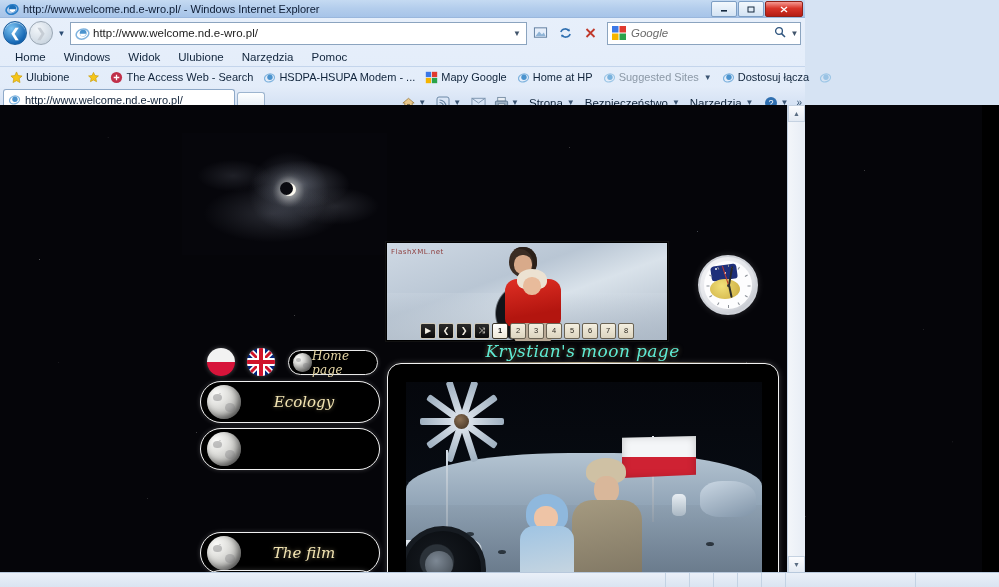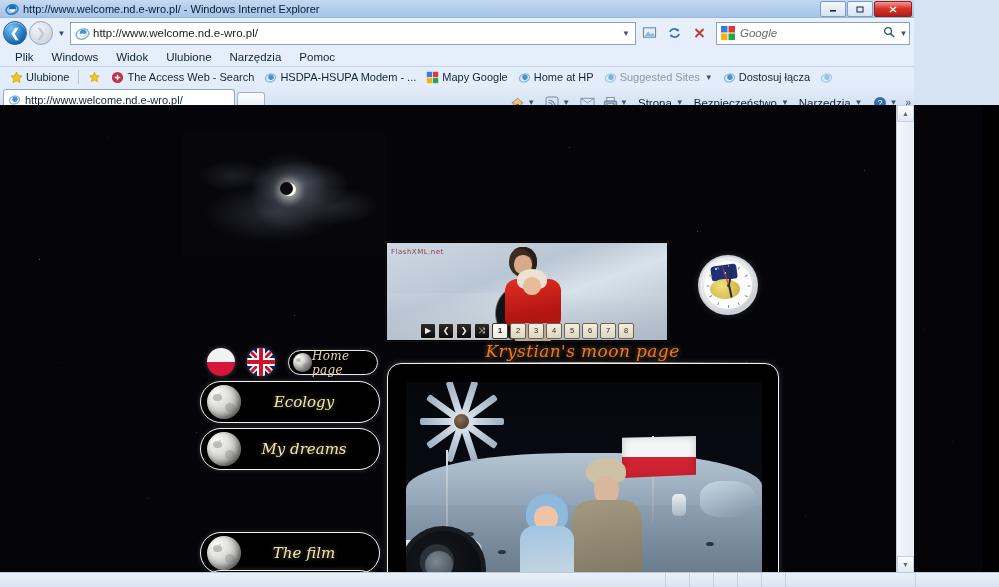--- a/index.html
+++ b/index.html
@@ -2,21 +2,21 @@
 <html><head>
 <meta charset="utf-8">
 <style>
   html,body{margin:0;padding:0;}
   body{
     width:999px;height:587px;overflow:hidden;
     font-family:"Liberation Sans", sans-serif;
     font-size:12px;
     background:#d6e3f3;
   }
-  .win{width:914px;height:587px;position:relative;
+  .win{width:805px;height:587px;position:relative;
     background:linear-gradient(180deg,#e8f0fb 0%,#dbe7f7 40%,#cfdff4 100%);}
 
   
   .titlebar{height:17px;display:flex;align-items:center;padding:0 2px;
     background:linear-gradient(180deg,#c5daf2 0%,#b3cdec 50%,#a7c4e8 100%);
     border-bottom:1px solid #9ab7dd;position:relative;}
   .ie-logo{width:14px;height:14px;margin:0 4px 0 3px;flex:0 0 auto;position:relative;}
   .ie-logo svg{display:block;}
   .title-text{font-size:11px;color:#0c1b33;white-space:nowrap;overflow:hidden;}
   .win-btns{position:absolute;right:2px;top:1px;display:flex;gap:1px;}
@@ -176,21 +176,21 @@
   .hand.m{width:1.6px;height:19px;background:#2a2a2a;transform:rotate(10deg);}
   .hand.s{width:1px;height:20px;background:#c0392b;transform:rotate(-18deg);}
   .clock .pin{position:absolute;left:50%;top:50%;width:3px;height:3px;margin:-1.5px 0 0 -1.5px;
     border-radius:50%;background:#333;}
   .tick{position:absolute;left:50%;top:3px;width:1px;height:3px;background:#8a8f96;
     transform-origin:50% 22px;}
 
   
   .pagetitle{position:absolute;left:390px;top:236px;width:385px;text-align:center;
     font-family:"DejaVu Serif",serif;font-style:italic;font-size:17px;
-    color:#f97316;letter-spacing:.4px;
+    color:#5eead4;letter-spacing:.4px;
     text-shadow:0 0 5px rgba(240,215,140,.5),1px 1px 1px #000;}
   .titlerule{position:absolute;left:392px;top:257px;width:382px;height:1px;
     background:linear-gradient(90deg,rgba(220,200,150,0),rgba(225,205,155,.75),rgba(220,200,150,0));}
 
   
   .flag{position:absolute;width:28px;height:28px;border-radius:50%;overflow:hidden;
     box-shadow:0 0 5px rgba(255,255,255,.28);}
   .flag.pl{left:207px;top:243px;background:linear-gradient(180deg,#f2f2f2 0 50%,#d7143a 50% 100%);}
   .flag.uk{left:247px;top:243px;background:#00247d;}
   .flag.uk .c1,.flag.uk .c2{position:absolute;left:50%;top:50%;background:#fff;}
@@ -385,21 +385,21 @@
         <svg width="12" height="12" viewBox="0 0 12 12">
             <circle cx="5" cy="5" r="3.4" fill="none" stroke="#2f557e" stroke-width="1.3"></circle>
             <path d="M7.6 7.6L11 11" stroke="#2f557e" stroke-width="1.5"></path>
           </svg>
       </span>
       <span class="scaret">▼</span>
     </div>
   </div>
 
   <div class="menubar">
-    <div class="menuitem">Plik</div>
+    <div class="menuitem">Home</div>
     <div class="menuitem">Windows</div>
     <div class="menuitem">Widok</div>
     <div class="menuitem">Ulubione</div>
     <div class="menuitem">Narzędzia</div>
     <div class="menuitem">Pomoc</div>
   </div>
 
   <div class="favbar">
     <div class="favitem">
       <span class="ic">
@@ -640,21 +640,20 @@
         <span class="mn moonball"></span>
         <span class="lbl">Home page</span>
       </div>
 
       <div class="pill" style="top:276px">
         <span class="mn moonball"></span>
         <span class="lbl">Ecology</span>
       </div>
       <div class="pill" style="top:323px">
         <span class="mn moonball"></span>
-        <span class="lbl">My dreams</span>
       </div>
       <div class="pill" style="top:427px">
         <span class="mn moonball"></span>
         <span class="lbl">The film</span>
       </div>
       <div class="pill" style="top:465px">
         
         
       </div>
 

